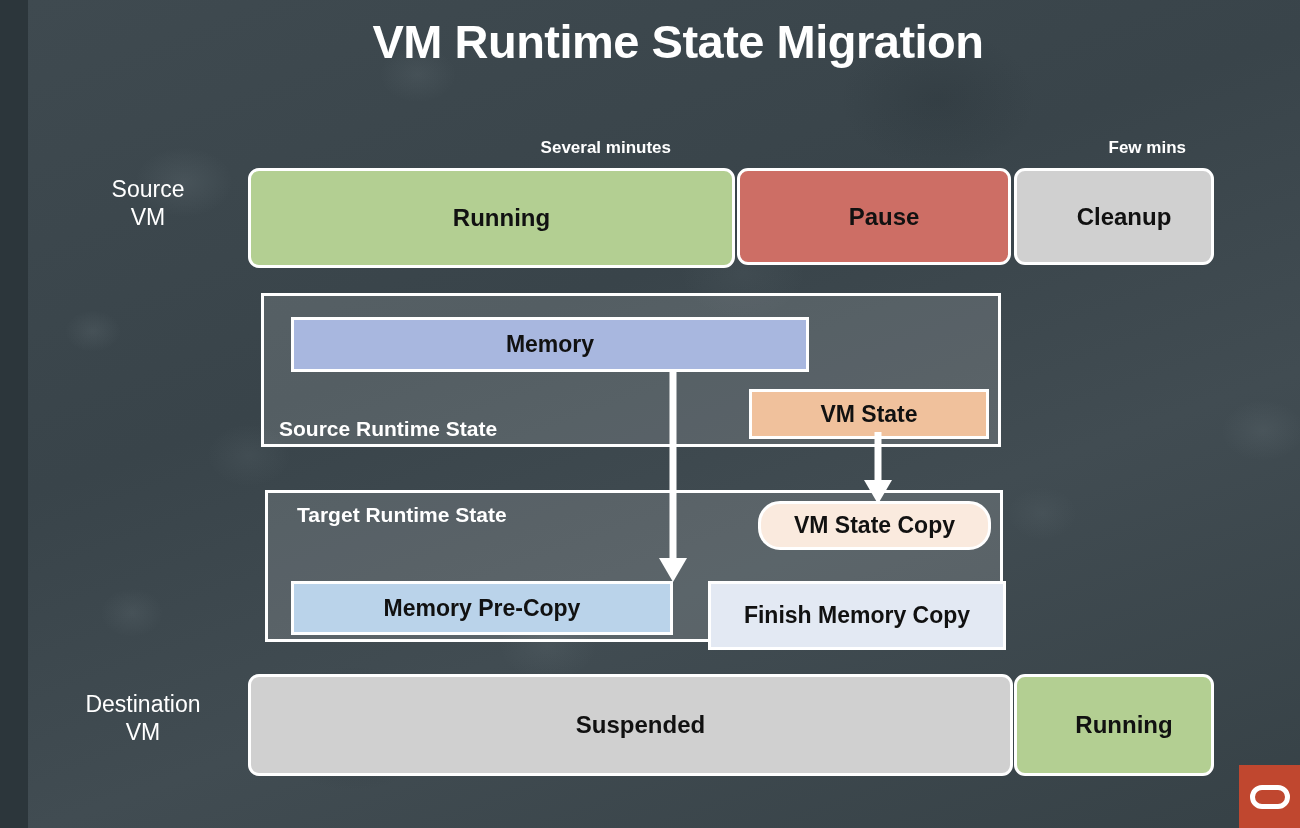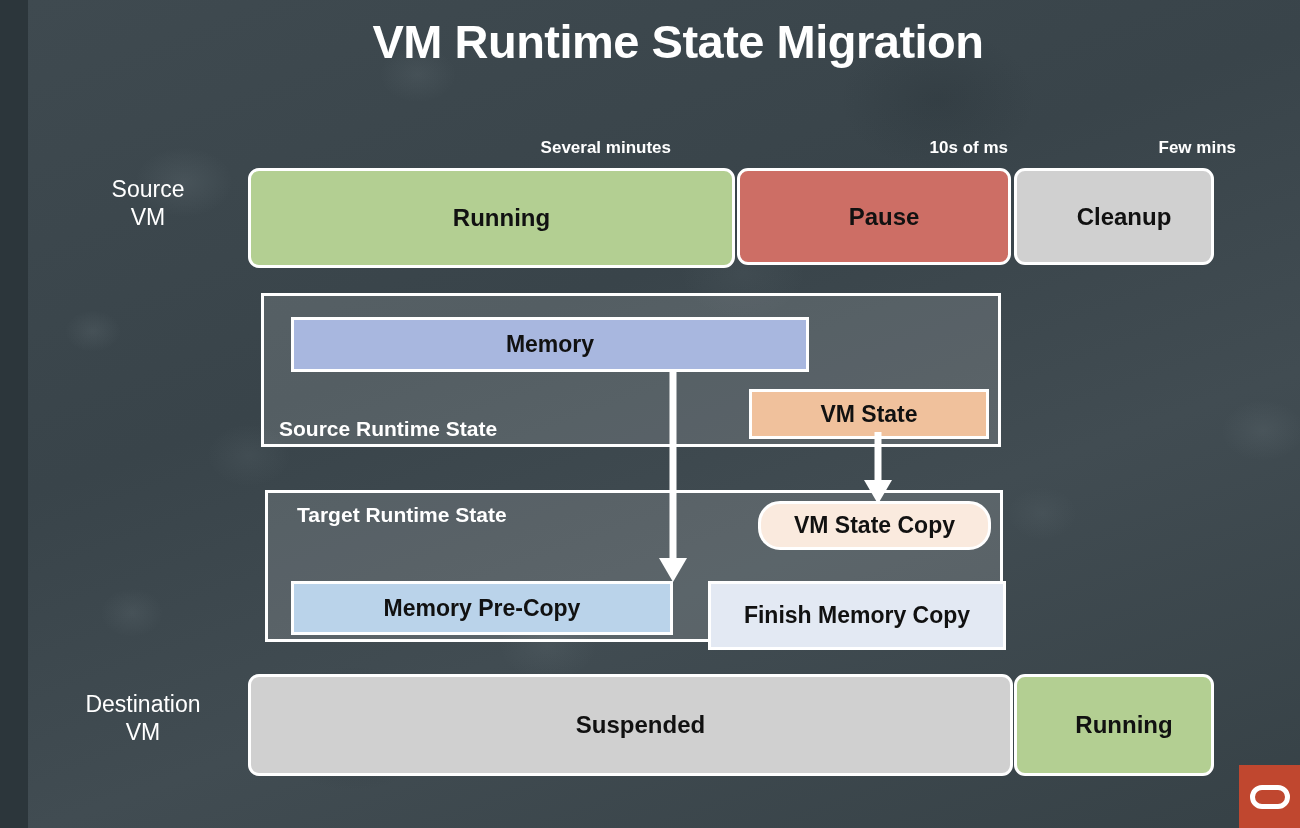--- a/index.html
+++ b/index.html
@@ -129,22 +129,21 @@
   }
 </style>
 </head>
 <body>
 
 <div id="slide">
 
   <div class="title">VM Runtime State Migration</div>
 
   <div class="phase-caption" style="left:283px; top:138px; width:360px;">Several minutes</div>
-  <div class="phase-caption" style="left:716px; top:138px; width:264px;">10s of ms</div>
-  <div class="phase-caption" style="left:1010px; top:138px; width:198px;">Few mins</div>
+  <div class="phase-caption" style="left:960px; top:138px; width:198px;">Few mins</div>
 
   <div class="row-label" style="left:30px; top:175px; width:180px;">
     <div>Source</div>
     <div>VM</div>
   </div>
 
   <div class="state-box" style="left:220px; top:168px; width:487px; height:100px; background:#b3cf92;">Running</div>
   <div class="state-box" style="left:709px; top:168px; width:274px; height:97px; background:#cd6e65;">Pause</div>
   <div class="state-box" style="left:986px; top:168px; width:200px; height:97px; background:#d0d0d0;">Cleanup</div>
 

